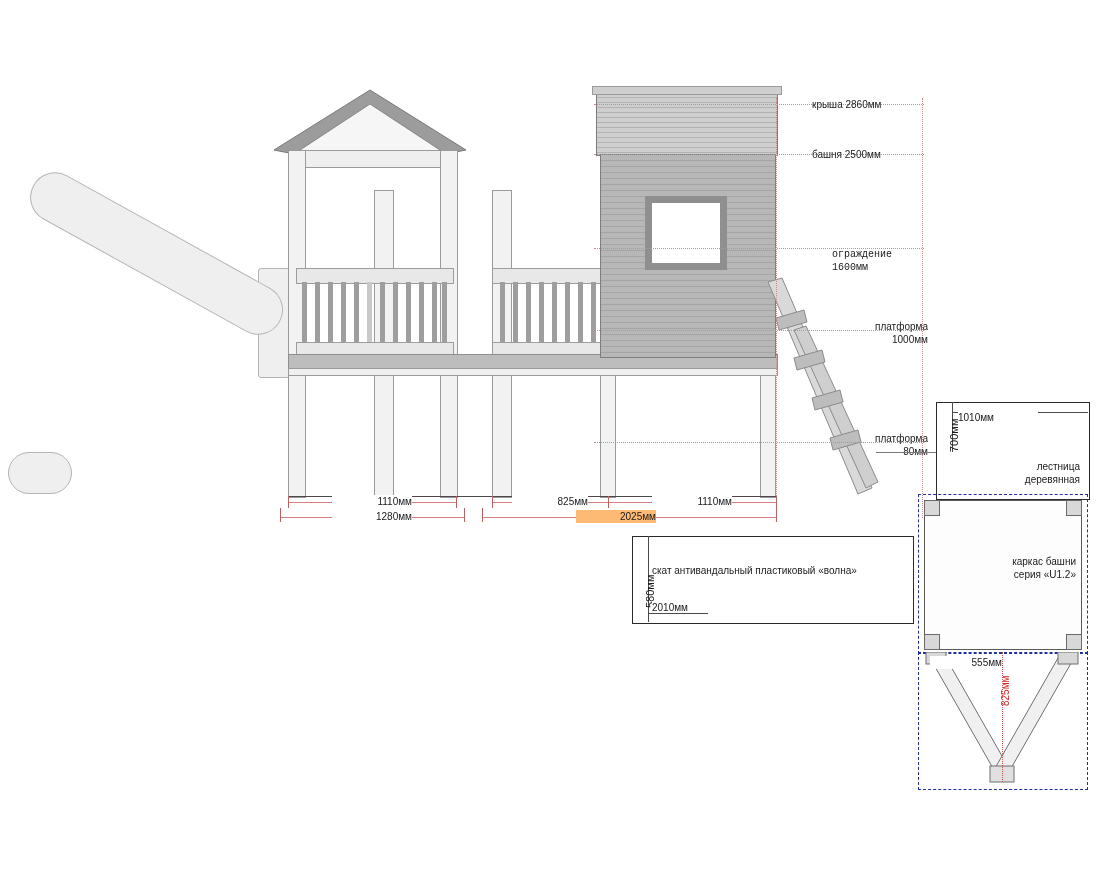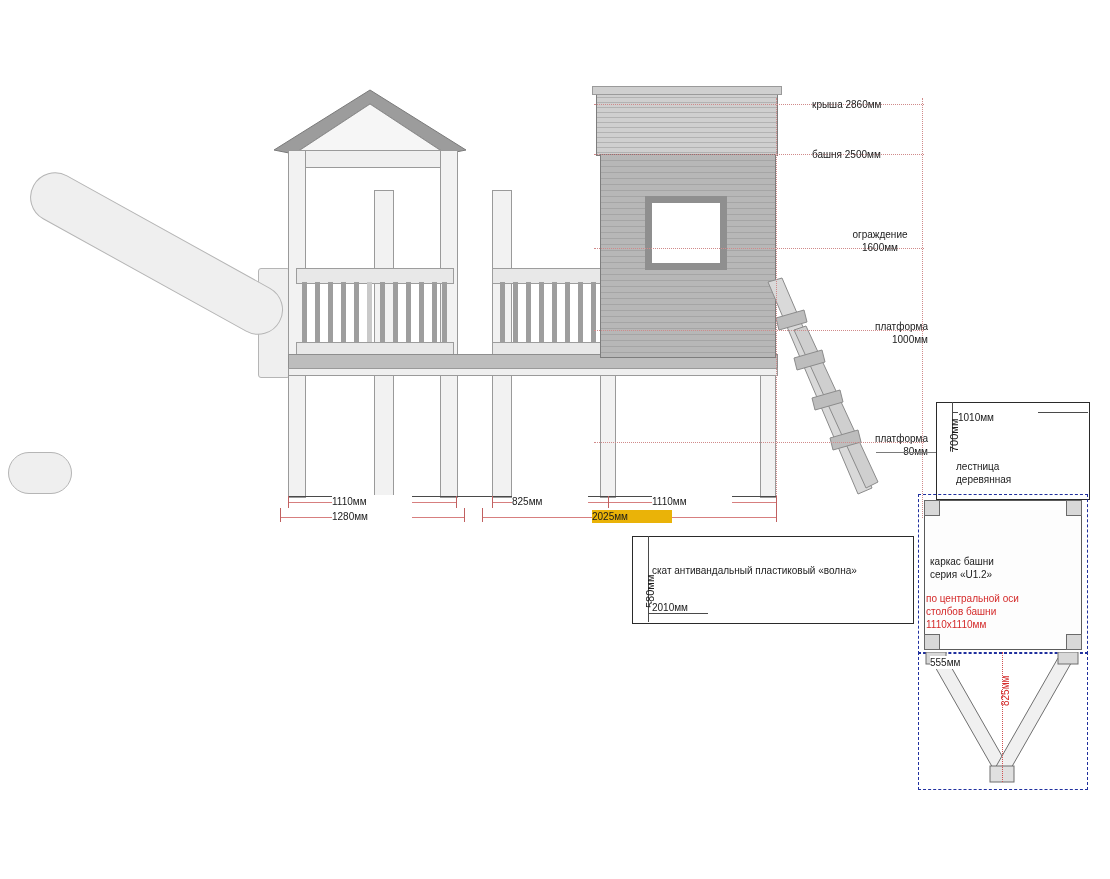--- a/index.html
+++ b/index.html
@@ -23,21 +23,21 @@
   .lbl {
     position: absolute;
     font-size: 10px;
     color: #1a1a1a;
     line-height: 13px;
     white-space: pre-line;
     letter-spacing: 0px;
   }
   .lbl.red { color: #d42a2a; }
   .lbl.blue { color: #1f3fb0; }
-  .lbl.c { text-align: left; }
+  .lbl.c { text-align: right; }
 
   .dimline {
     position: absolute;
     background: #d77f7f;
     height: 1px;
   }
   .dotted-h {
     position: absolute;
     height: 0;
     border-top: 1px dotted #d08a8a;
@@ -188,21 +188,21 @@
   <div class="dotted-h" style="left:594px; top:104px; width:330px;"></div>
   <div class="dotted-h" style="left:594px; top:154px; width:330px;"></div>
   <div class="dotted-h" style="left:594px; top:248px; width:330px;"></div>
   <div class="dotted-h" style="left:594px; top:330px; width:330px;"></div>
   <div class="dotted-h" style="left:594px; top:442px; width:330px;"></div>
   <div class="dotted-v" style="left:922px; top:98px; height:420px;"></div>
   <div class="dotted-v" style="left:776px; top:98px; height:400px;"></div>
 
   <div class="lbl" style="left:812px; top:98px; width:120px;">крыша 2860мм</div>
   <div class="lbl" style="left:812px; top:148px; width:120px;">башня 2500мм</div>
-  <div class="lbl" style="left:832px; top:228px; width:96px; text-align:center;">ограждение
+  <div class="lbl" style="left:832px; top:248px; width:96px; text-align:left;font-family:Liberation Mono, monospace;">ограждение
 1600мм</div>
   <div class="lbl" style="left:832px; top:320px; width:96px; text-align:right;">платформа
 1000мм</div>
   <div class="lbl" style="left:832px; top:432px; width:96px; text-align:right;">платформа
 80мм</div>
 
   <div class="dimline" style="left:288px; top:502px; width:168px;"></div>
   <div class="dimline" style="left:280px; top:517px; width:184px;"></div>
   <div class="tick" style="left:288px; top:496px; height:12px;"></div>
   <div class="tick" style="left:456px; top:496px; height:12px;"></div>
@@ -214,21 +214,21 @@
   <div class="dimline" style="left:492px; top:502px; width:116px;"></div>
   <div class="dimline" style="left:608px; top:502px; width:168px;"></div>
   <div class="dimline" style="left:482px; top:517px; width:294px;"></div>
   <div class="tick" style="left:492px; top:496px; height:12px;"></div>
   <div class="tick" style="left:608px; top:496px; height:12px;"></div>
   <div class="tick" style="left:776px; top:496px; height:12px;"></div>
   <div class="tick" style="left:482px; top:508px; height:14px;"></div>
   <div class="tick" style="left:776px; top:508px; height:14px;"></div>
   <div class="lbl c" style="left:512px; top:495px; width:76px; background:#fff;">825мм</div>
   <div class="lbl c" style="left:652px; top:495px; width:80px; background:#fff;">1110мм</div>
-  <div class="lbl c" style="left:592px; top:510px; width:80px; background:#eab308;">2025мм</div>
+  <div class="lbl c" style="left:576px; top:510px; width:80px; background:#fdba74;">2025мм</div>
 
   <div class="framebox" style="left:936px; top:402px; width:152px; height:96px;"></div>
   <div class="solid-v" style="left:952px; top:402px; height:50px;"></div>
   <div class="solid-h" style="left:952px; top:412px; width:136px;"></div>
   <div class="lbl" style="left:958px; top:411px; width:80px; background:#fff;">1010мм</div>
   <div class="vtext" style="left:948px; top:452px;">700мм</div>
   <div class="lbl c" style="left:956px; top:460px; width:124px;">лестница
 деревянная</div>
 
   <div class="solid-h" style="left:876px; top:452px; width:60px; border-top-color:#7a7a7a;"></div>
@@ -242,23 +242,20 @@
 
   <div class="dashbox" style="left:918px; top:494px; width:168px; height:158px;"></div>
   <div class="planrect" style="left:924px; top:500px; width:156px; height:148px;"></div>
   <div class="plancorner" style="left:924px; top:500px; width:14px; height:14px;"></div>
   <div class="plancorner" style="left:1066px; top:500px; width:14px; height:14px;"></div>
   <div class="plancorner" style="left:924px; top:634px; width:14px; height:14px;"></div>
   <div class="plancorner" style="left:1066px; top:634px; width:14px; height:14px;"></div>
 
   <div class="lbl c" style="left:930px; top:519px; width:146px;margin-top:36px;">каркас башни
 серия «U1.2»</div>
-  <div class="lbl c red" style="left:926px; top:592px; width:154px;">по центральной оси
-столбов башни
-1110x1110мм</div>
 
   <div class="dashbox" style="left:918px; top:652px; width:168px; height:136px;"></div>
   <div class="abs" style="left:924px; top:652px; width:156px; height:136px;">
     <svg width="156" height="136" viewBox="0 0 156 136">
       <polygon points="6,6 22,6 86,118 70,118" fill="#f0f0f0" stroke="#6f6f6f" stroke-width="1"></polygon>
       <polygon points="150,6 134,6 70,118 86,118" fill="#f0f0f0" stroke="#6f6f6f" stroke-width="1"></polygon>
       <rect x="66" y="114" width="24" height="16" fill="#e0e0e0" stroke="#6f6f6f" stroke-width="1"></rect>
       <rect x="2" y="0" width="20" height="12" fill="#d8d8d8" stroke="#6f6f6f" stroke-width="1"></rect>
       <rect x="134" y="0" width="20" height="12" fill="#d8d8d8" stroke="#6f6f6f" stroke-width="1"></rect>
     </svg>

